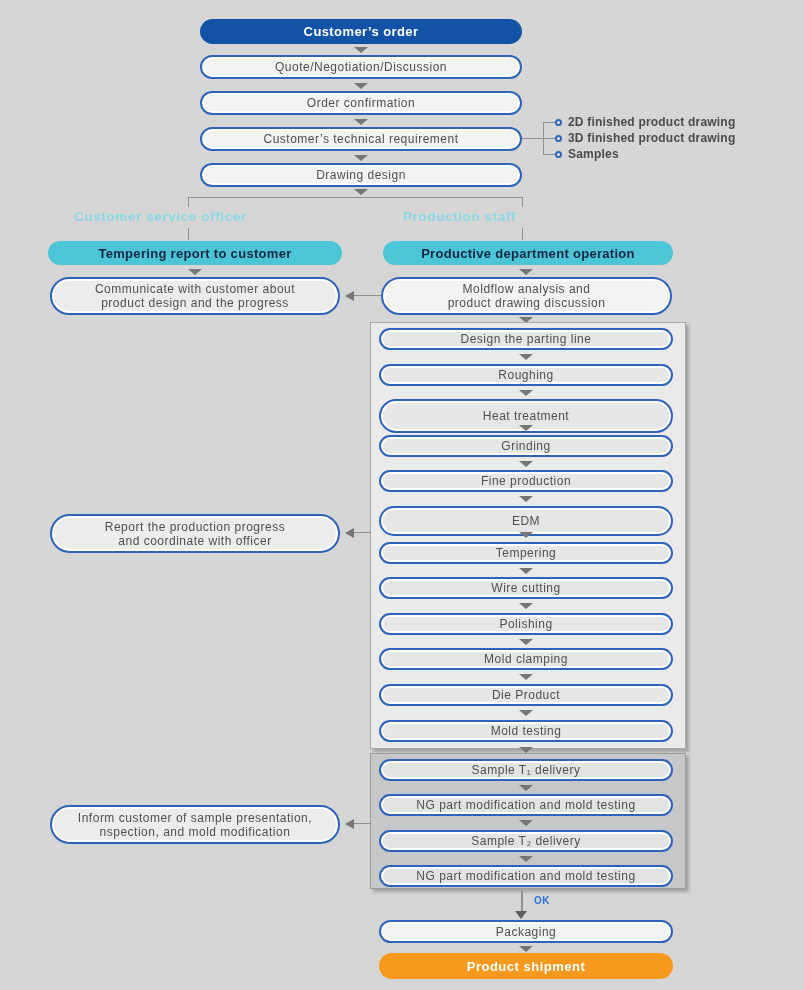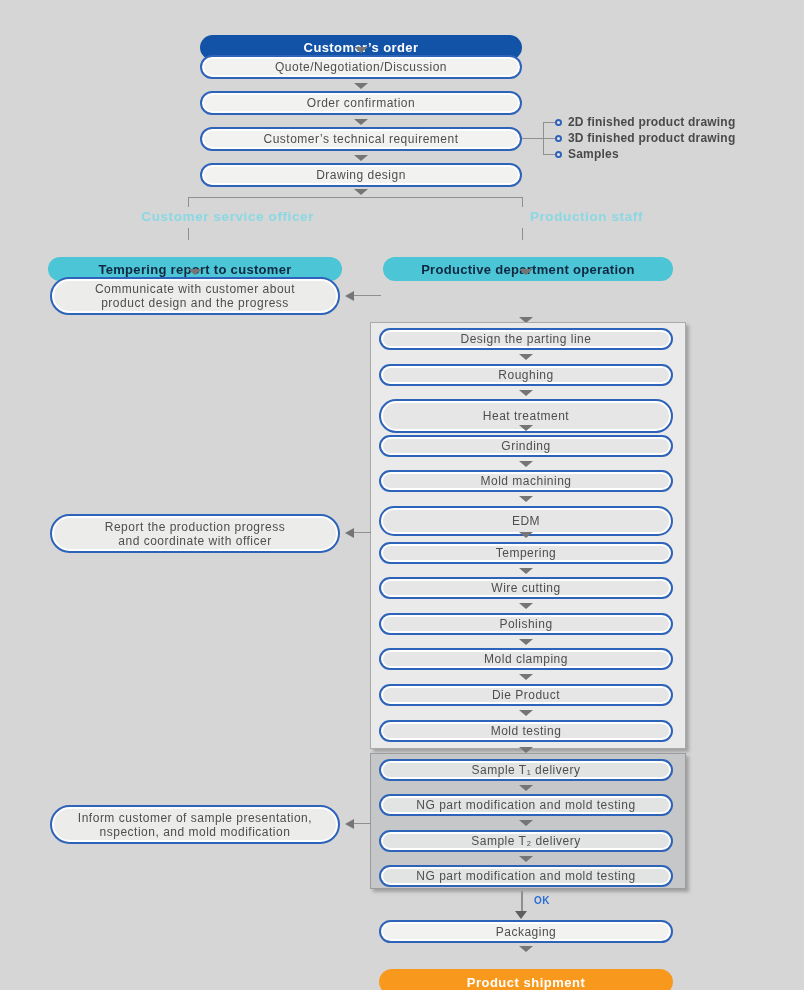--- a/index.html
+++ b/index.html
@@ -11,42 +11,42 @@
   .pill { position:absolute; display:flex; align-items:center; justify-content:center;
           text-align:center; border-radius:999px;
           border:2px solid var(--border-blue,#2e63ba);
           background:#f2f2f1; color:#4e4e4e;
           font-size:12px; letter-spacing:0.5px;
           box-shadow: inset 0 0 0 2px #ffffff; }
   .pill.fill-box1   { background:#e5e6e5; }
   .pill.fill-box2   { background:#e2e3e3; }
   .pill.fill-callout{ background:#ececeb; }
   .pill.multiline   { white-space:pre-line; line-height:14px; }
-  .pill.solid  { border:none; box-shadow:none;margin-top:16px; }
+  .pill.solid  { border:none; box-shadow:none; }
   .pill.dark   { background:var(--primary-blue,#1253a8); color:#fff; font-weight:bold; font-size:13px; letter-spacing:0.4px; }
   .pill.cyan   { background:var(--cyan,#4cc5d6); color:#0f2840; font-weight:bold; font-size:13px; letter-spacing:0.3px; }
   .pill.orange { background:var(--orange,#f8991d); color:#fff; font-weight:bold; font-size:13px; letter-spacing:0.5px; }
 
   .tri-down { position:absolute; width:0; height:0;
               border-left:7px solid transparent; border-right:7px solid transparent;
               border-top:6px solid #757575; }
   .tri-down.big { border-left-width:6px; border-right-width:6px;
                   border-top-width:8px; border-top-color:#5f5f5f; }
   .tri-left { position:absolute; width:0; height:0;
               border-top:5px solid transparent; border-bottom:5px solid transparent;
               border-right:9px solid #757575; }
   .hline { position:absolute; height:1px; background:#8f8f8f; }
   .vline { position:absolute; width:1px;  background:#8f8f8f; }
 
   .gray-box { position:absolute; background:#eaeaeb; border:1px solid #a9a9a9;
               box-shadow:3px 3px 3px rgba(100,100,100,0.45); }
   .gray-box.dark { background:#c5c7c9; border-color:#9c9c9c; }
 
   .role-label { position:absolute; color:var(--role-label-cyan,#8ad8e4);
-                font-weight:bold; font-size:13.5px; letter-spacing:0.6px; text-align:right; }
+                font-weight:bold; font-size:13.5px; letter-spacing:0.6px; text-align:left; }
   .annot { position:absolute; font-size:12px; font-weight:bold; color:#4a4a4a;
            white-space:nowrap; letter-spacing:0.2px; }
   .bullet-dot { position:absolute; width:7px; height:7px; border-radius:50%;
                 border:2px solid var(--border-blue,#2e63ba); background:#e8e8e8; }
   .ok-label { position:absolute; font-size:10px; font-weight:bold;
               color:var(--ok-blue,#2e6fd2); letter-spacing:0.5px; }
 </style>
 </head>
 <body>
 
@@ -93,37 +93,39 @@
   <div class="vline" style="left:522px;top:228px;height:12px"></div>
 
   <div class="pill solid cyan" style="left:48px;top:241px;width:294px;height:24px">Tempering report to customer</div>
   <div class="pill solid cyan" style="left:383px;top:241px;width:290px;height:24px">Productive department operation</div>
 
   <div class="tri-down" style="left:188px;top:269px"></div>
   <div class="tri-down" style="left:519px;top:269px"></div>
 
   <div class="pill multiline fill-callout" style="left:50px;top:277px;width:290px;height:38px">Communicate with customer about
 product design and the progress</div>
+  <div class="pill multiline" style="left:381px;top:277px;width:291px;height:38px">Moldflow analysis and
+product drawing discussion</div>
 
   <div class="tri-left" style="left:345px;top:291px"></div>
   <div class="hline" style="left:354px;top:295px;width:27px"></div>
 
   <div class="tri-down" style="left:519px;top:317px"></div>
 
   <div class="gray-box" style="left:370px;top:322px;width:316px;height:427px"></div>
 
   <div class="pill fill-box1" style="left:379px;top:328px;width:294px;height:22px">Design the parting line</div>
   <div class="tri-down" style="left:519px;top:354px"></div>
   <div class="pill fill-box1" style="left:379px;top:364px;width:294px;height:22px">Roughing</div>
   <div class="tri-down" style="left:519px;top:390px"></div>
   <div class="pill fill-box1" style="left:379px;top:399px;width:294px;height:34px">Heat treatment</div>
   <div class="tri-down" style="left:519px;top:425px"></div>
   <div class="pill fill-box1" style="left:379px;top:435px;width:294px;height:22px">Grinding</div>
   <div class="tri-down" style="left:519px;top:461px"></div>
-  <div class="pill fill-box1" style="left:379px;top:470px;width:294px;height:22px">Mold machining</div>
+  <div class="pill fill-box1" style="left:379px;top:470px;width:294px;height:22px">Fine production</div>
   <div class="tri-down" style="left:519px;top:496px"></div>
   <div class="pill fill-box1" style="left:379px;top:506px;width:294px;height:30px">EDM</div>
   <div class="tri-down" style="left:519px;top:532px"></div>
   <div class="pill fill-box1" style="left:379px;top:542px;width:294px;height:22px">Tempering</div>
   <div class="tri-down" style="left:519px;top:568px"></div>
   <div class="pill fill-box1" style="left:379px;top:577px;width:294px;height:22px">Wire cutting</div>
   <div class="tri-down" style="left:519px;top:603px"></div>
   <div class="pill fill-box1" style="left:379px;top:613px;width:294px;height:22px">Polishing</div>
   <div class="tri-down" style="left:519px;top:639px"></div>
   <div class="pill fill-box1" style="left:379px;top:648px;width:294px;height:22px">Mold clamping</div>

